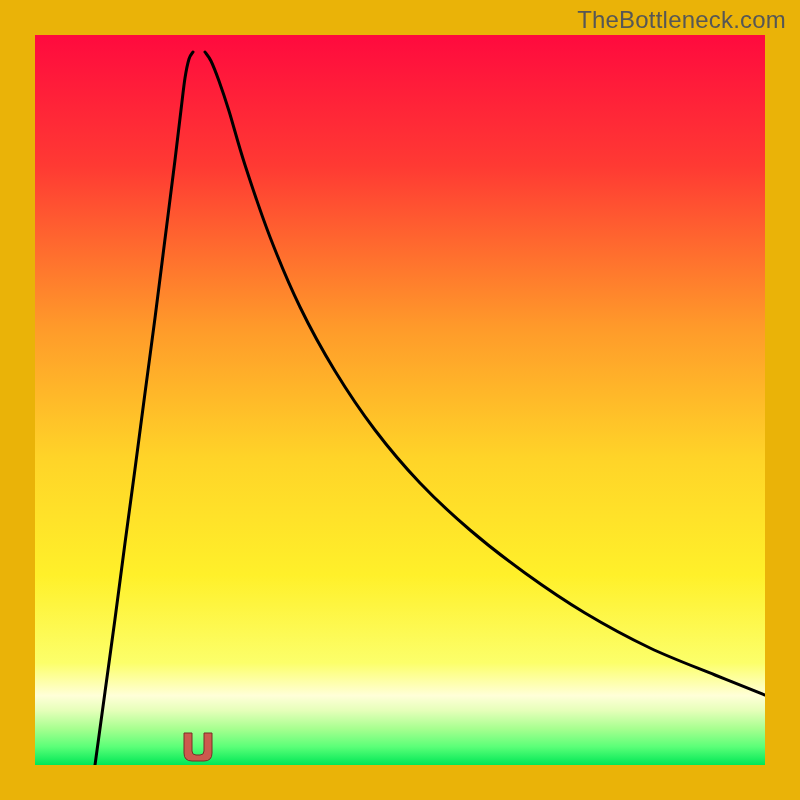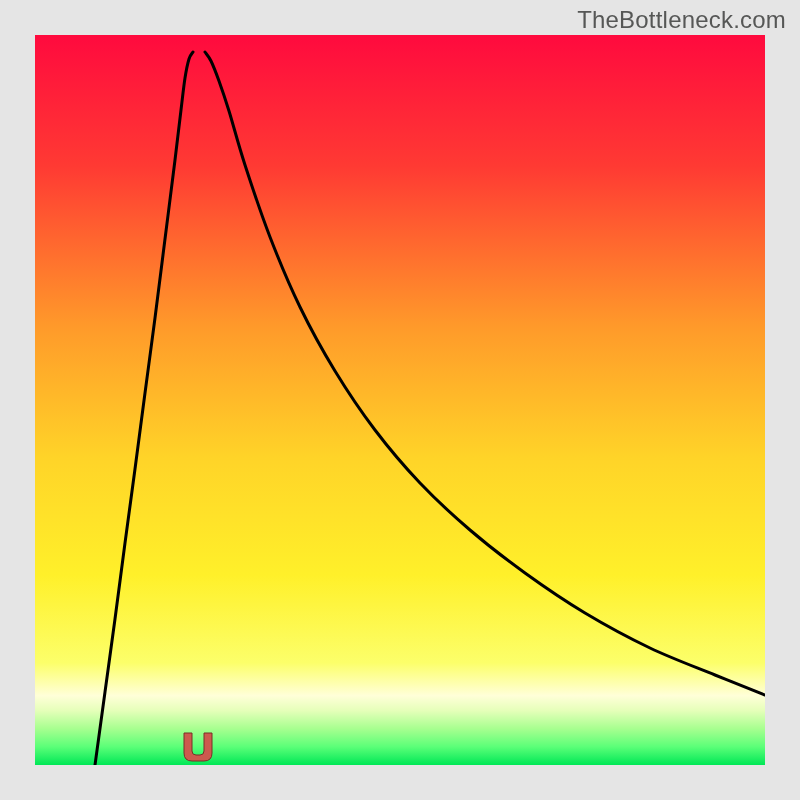--- a/index.html
+++ b/index.html
@@ -9,21 +9,21 @@
     height: 800px;
     background: #000;
     overflow: hidden;
   }
   .frame {
     position: absolute;
     left: 0;
     top: 0;
     width: 800px;
     height: 800px;
-    background: #e5e5e5;
+    background: #eab308;
   }
   .watermark {
     position: absolute;
     top: 6px;
     right: 14px;
     font-family: Arial, Helvetica, sans-serif;
     font-size: 24px;
     font-weight: 500;
     color: #565756;
     letter-spacing: 0.2px;

